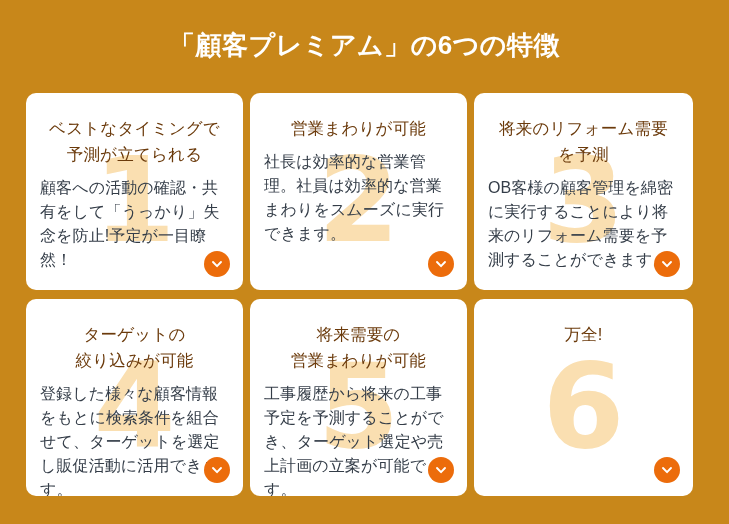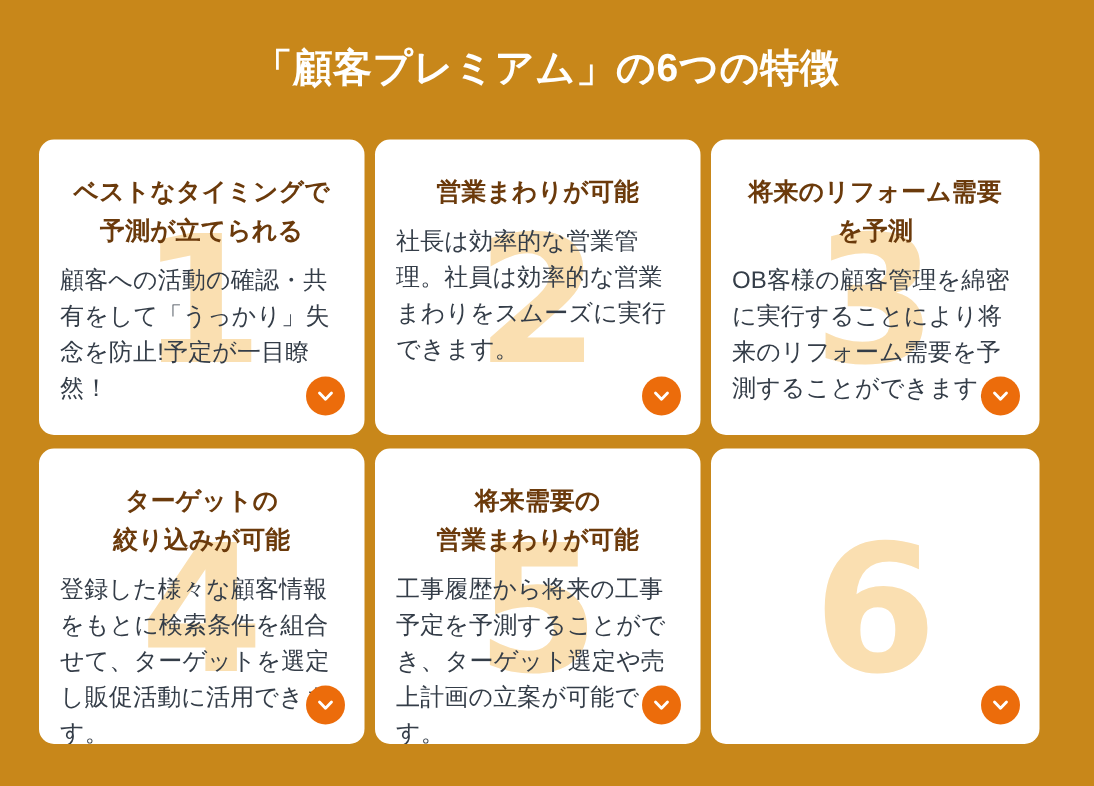--- a/index.html
+++ b/index.html
@@ -73,21 +73,21 @@
     z-index: 0;
     user-select: none;
   }
 
   .card-title {
     position: relative;
     z-index: 2;
     text-align: center;
     color: #6b3a0b;
     font-size: 16.5px;
-    font-weight: bold;
+    font-weight: normal;
     line-height: 26px;
     letter-spacing: 0.2px;
   }
 
   .card-title span {
     display: block;
   }
 
   .card-body {
     position: relative;
@@ -204,20 +204,21 @@
           <svg width="14" height="14" viewBox="0 0 14 14" aria-hidden="true">
             <path d="M3 5 L7 9.2 L11 5" fill="none" stroke="#ffffff" stroke-width="1.9" stroke-linecap="round" stroke-linejoin="round"></path>
           </svg>
         </span>
       </div>
     </div>
 
     <div class="card">
       <div class="card-watermark">6</div>
       <div class="card-title">
+        <span>万全!</span>
       </div>
       <div class="card-chevron">
         <span>
           <svg width="14" height="14" viewBox="0 0 14 14" aria-hidden="true">
             <path d="M3 5 L7 9.2 L11 5" fill="none" stroke="#ffffff" stroke-width="1.9" stroke-linecap="round" stroke-linejoin="round"></path>
           </svg>
         </span>
       </div>
     </div>
 

